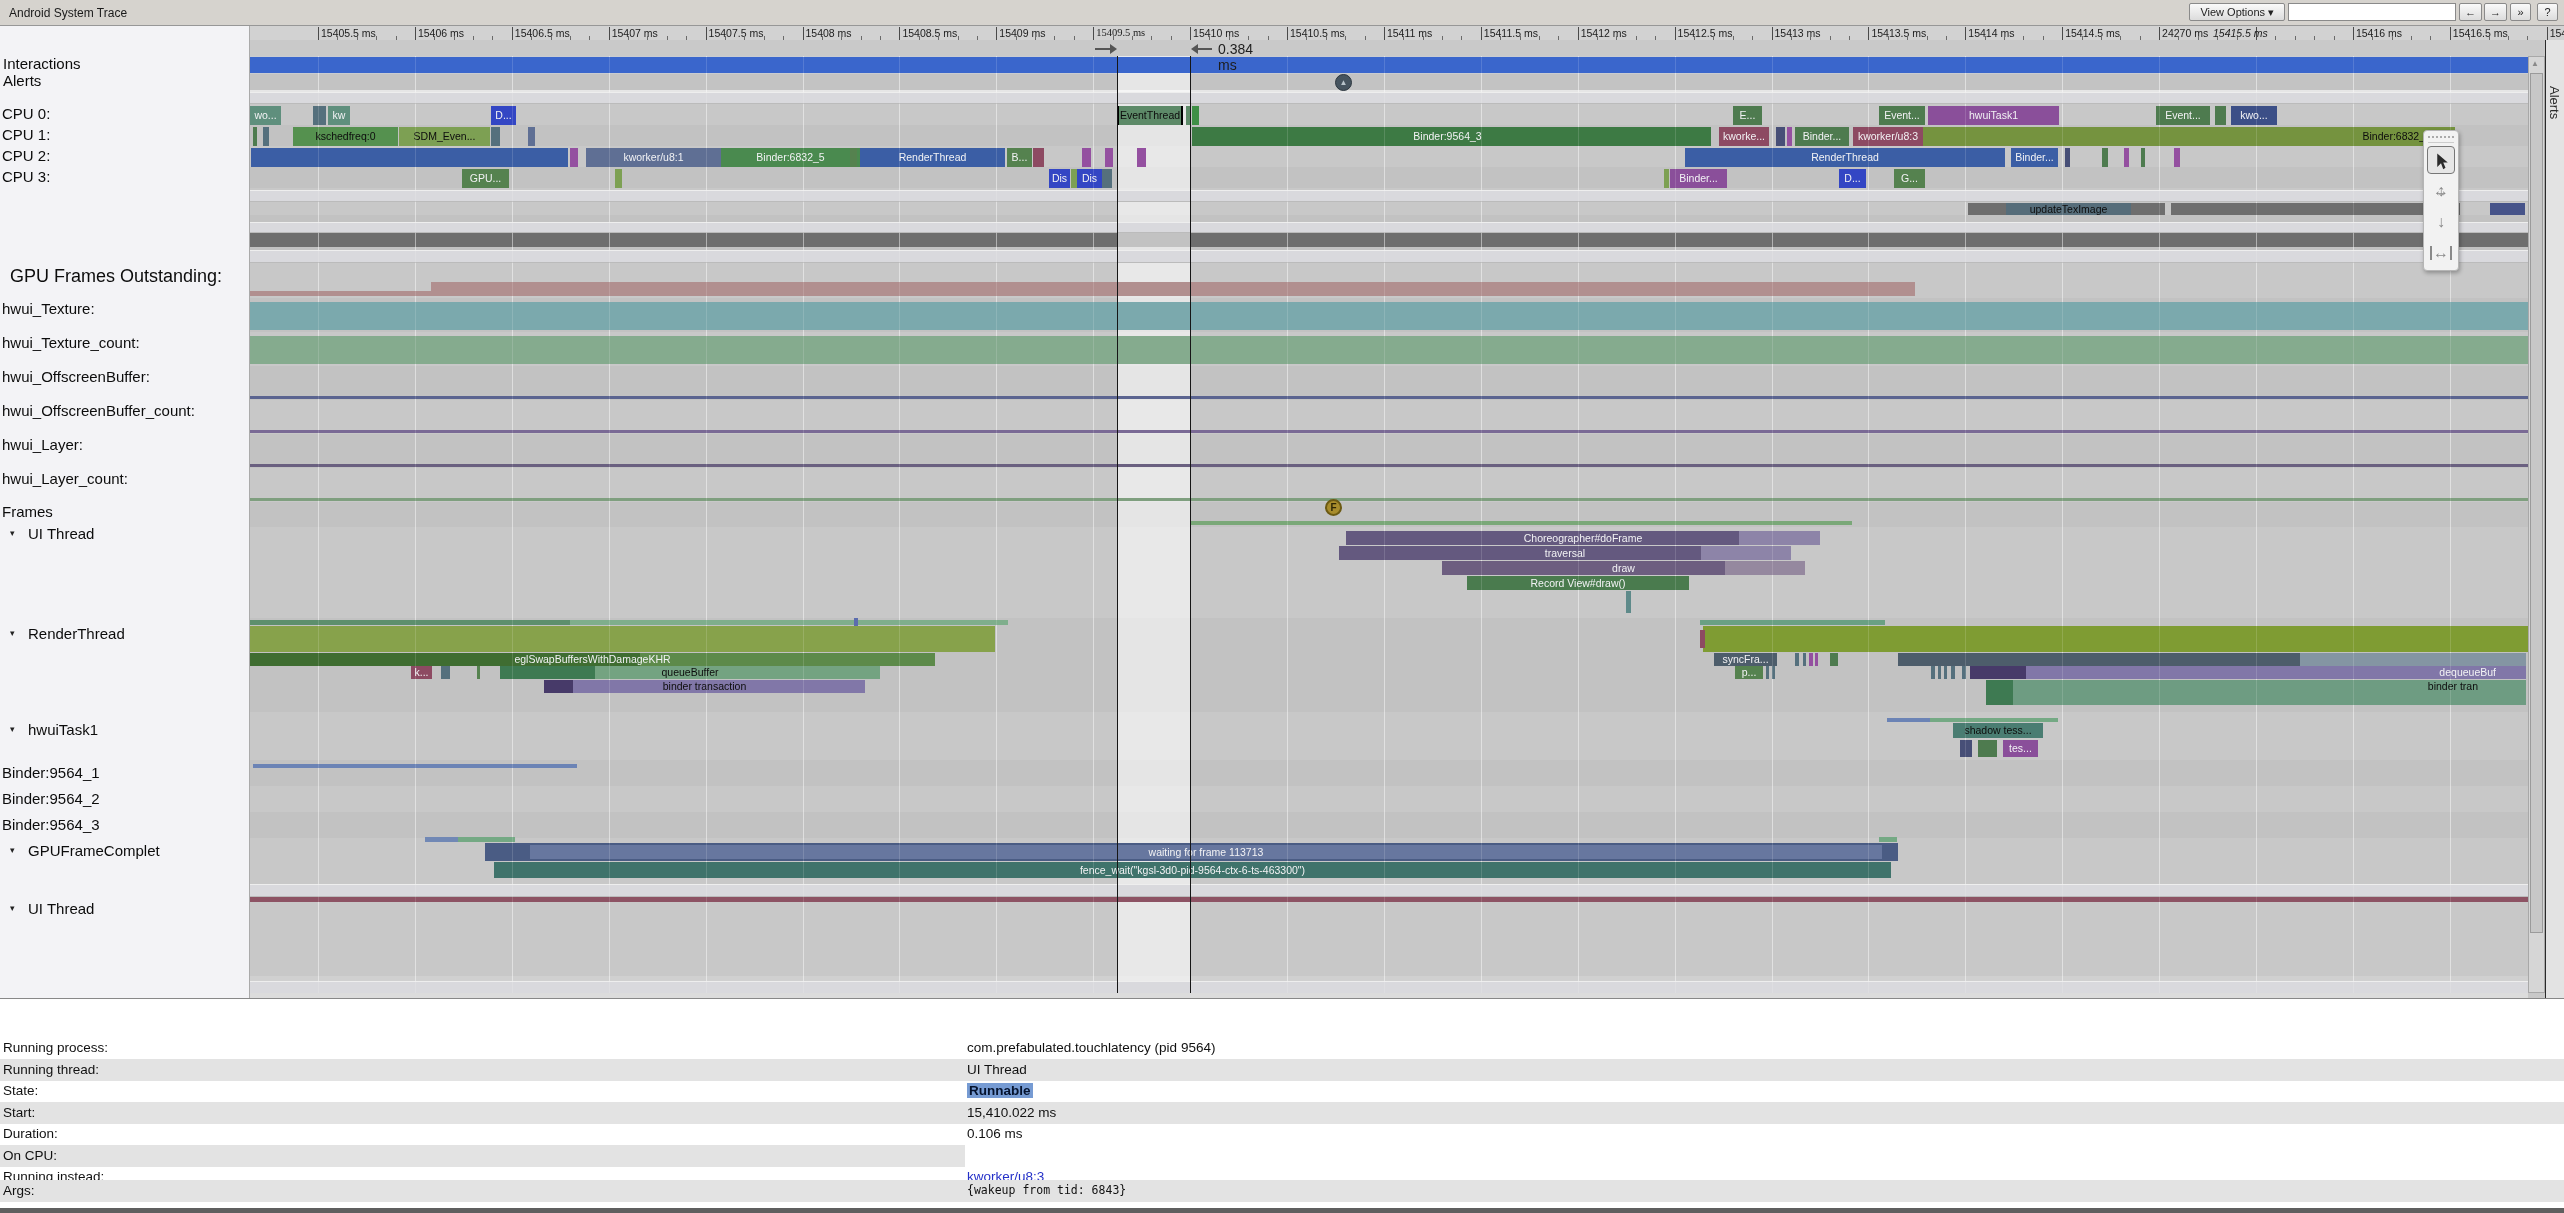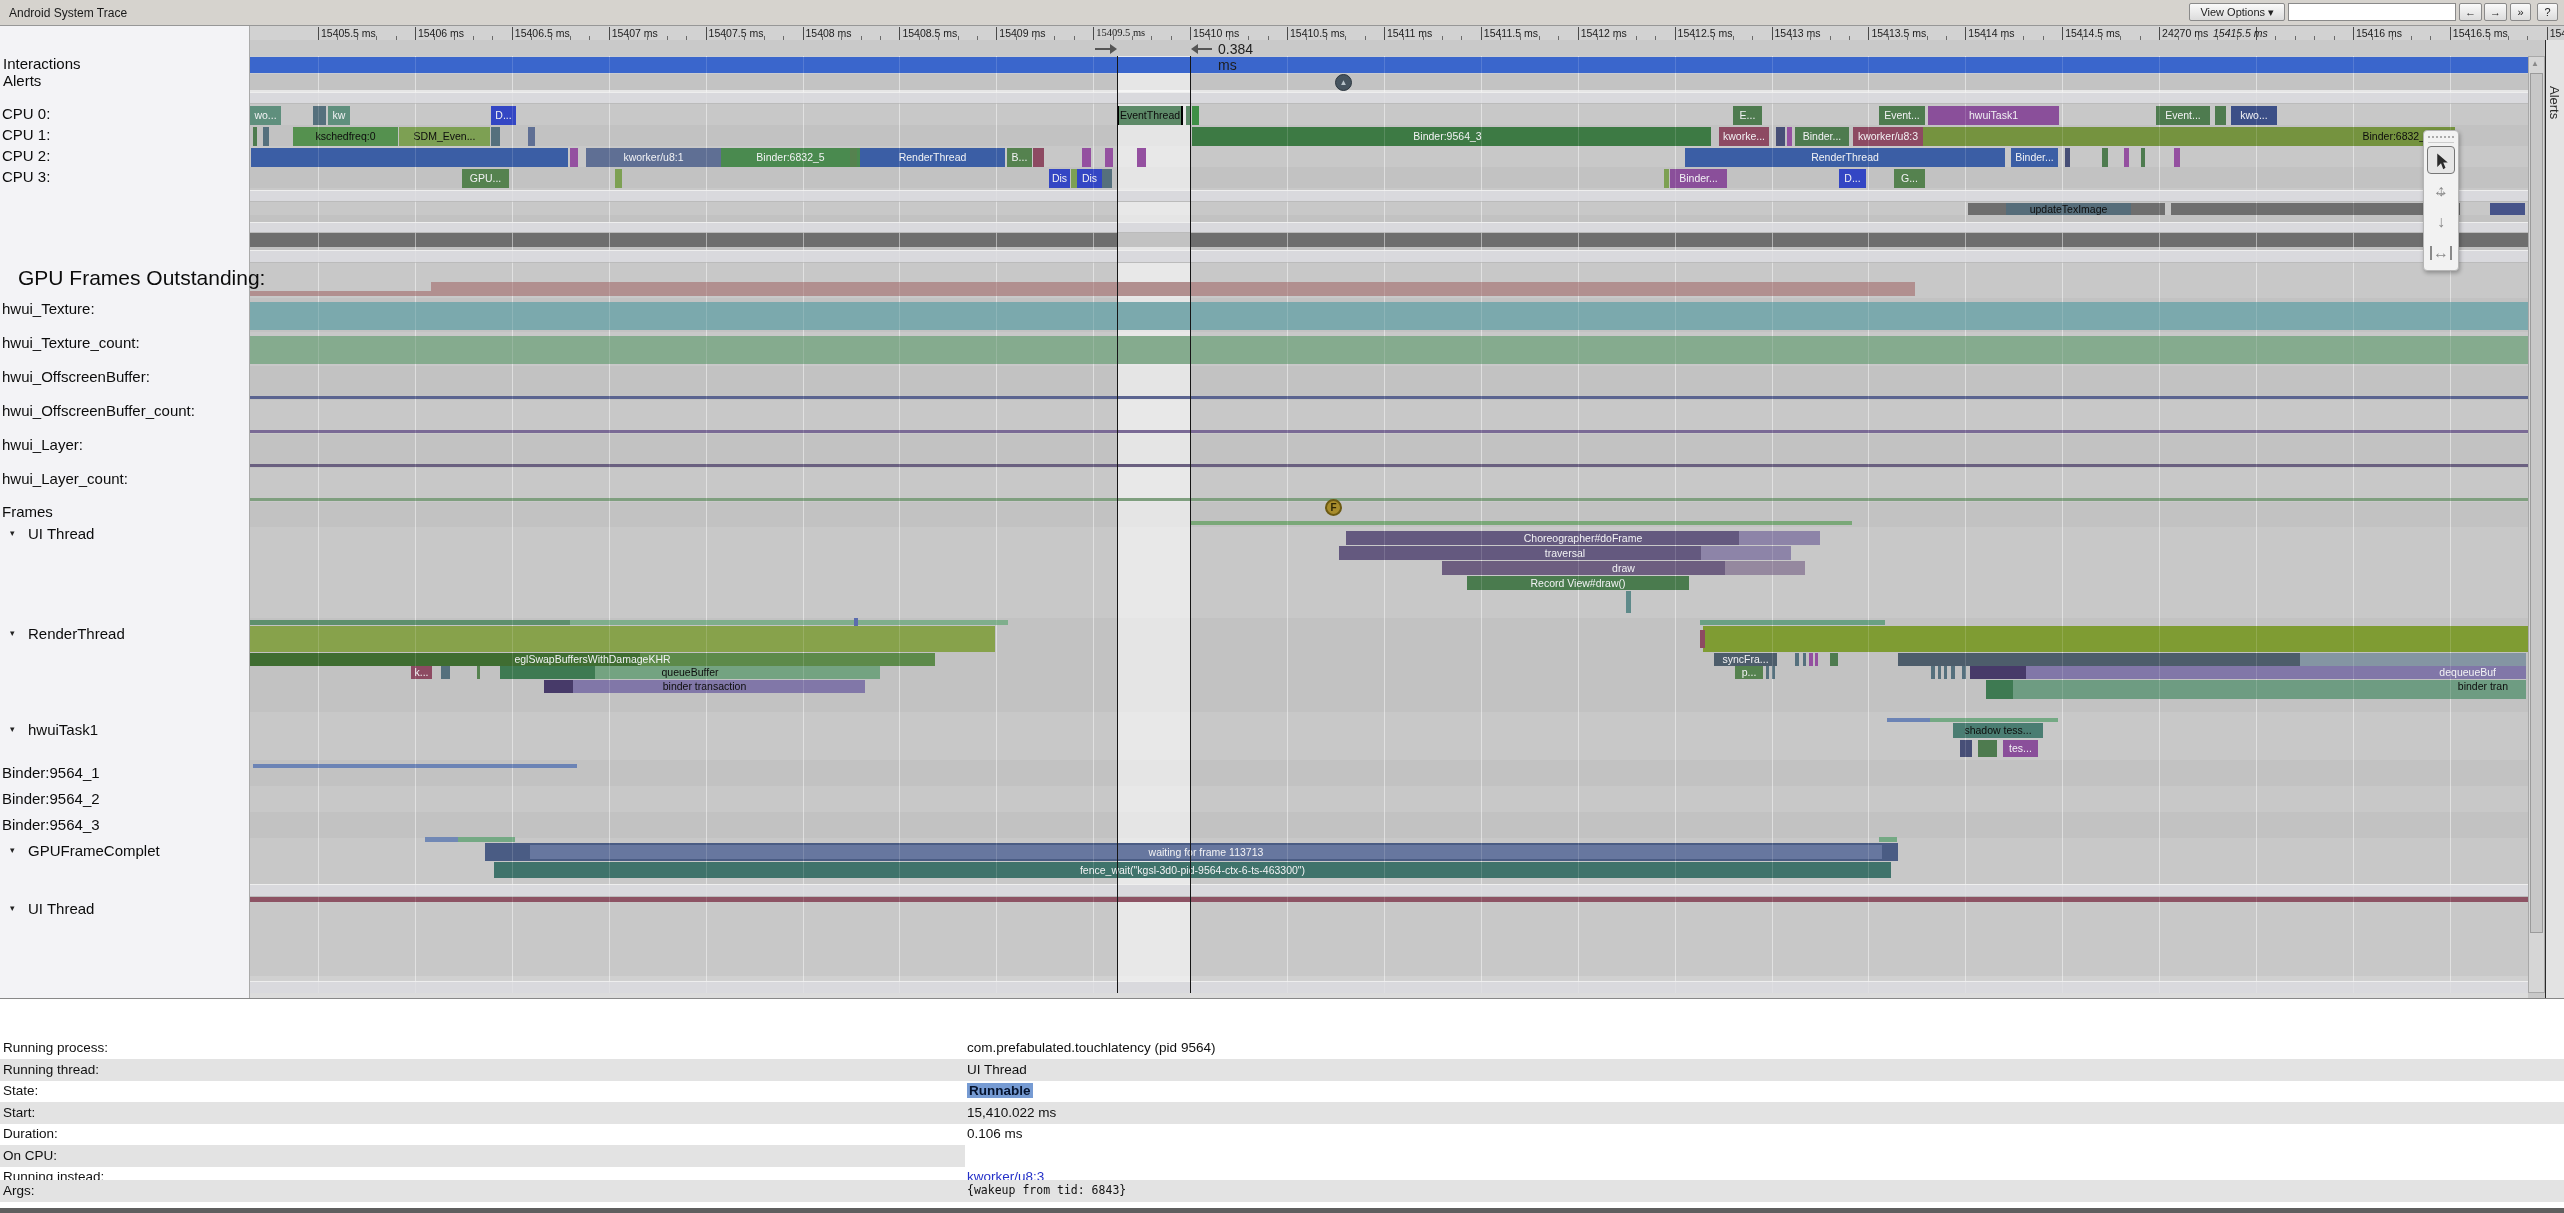--- a/index.html
+++ b/index.html
@@ -393,21 +393,21 @@
       <div class="slice" style="left: 1735px; top: 640px; width: 28px; height: 13px; line-height: 13px; background: rgb(85, 130, 79); color: rgb(242, 242, 244);">p...</div>
       <div class="slice" style="left: 1766px; top: 640px; width: 3px; height: 13px; line-height: 13px; background: rgb(85, 112, 125);"></div>
       <div class="slice" style="left: 1772px; top: 640px; width: 3px; height: 13px; line-height: 13px; background: rgb(85, 112, 125);"></div>
       <div class="slice" style="left: 1931px; top: 640px; width: 4px; height: 13px; line-height: 13px; background: rgb(85, 112, 125);"></div>
       <div class="slice" style="left: 1938px; top: 640px; width: 3px; height: 13px; line-height: 13px; background: rgb(85, 112, 125);"></div>
       <div class="slice" style="left: 1944px; top: 640px; width: 3px; height: 13px; line-height: 13px; background: rgb(85, 112, 125);"></div>
       <div class="slice" style="left: 1951px; top: 640px; width: 4px; height: 13px; line-height: 13px; background: rgb(85, 112, 125);"></div>
       <div class="slice" style="left: 1962px; top: 640px; width: 4px; height: 13px; line-height: 13px; background: rgb(85, 112, 125);"></div>
       <div class="slice" style="left: 1970px; top: 640px; width: 556px; height: 13px; line-height: 13px; background: linear-gradient(90deg, rgb(71, 58, 105) 0px, rgb(71, 58, 105) 10%, rgb(129, 119, 168) 10%, rgb(129, 119, 168) 100%); color: rgb(242, 242, 244); text-align: right; padding-right: 30px;">dequeueBuf</div>
       <div class="slice" style="left: 544px; top: 654px; width: 321px; height: 13px; line-height: 13px; background: linear-gradient(90deg, rgb(71, 58, 105) 0px, rgb(71, 58, 105) 9%, rgb(129, 119, 168) 9%, rgb(129, 119, 168) 100%); color: rgb(13, 13, 13);">binder transaction</div>
-      <div class="slice" style="left: 1986px; top: 654px; width: 540px; height: 19px; line-height: 13px; background: linear-gradient(90deg, rgb(62, 122, 82) 0px, rgb(62, 122, 82) 5%, rgb(110, 156, 130) 5%, rgb(110, 156, 130) 100%); color: rgb(13, 13, 13); text-align: right; padding-right: 18px;">binder tran</div>
+      <div class="slice" style="left: 1986px; top: 654px; width: 540px; height: 25px; line-height: 13px; background: linear-gradient(90deg, rgb(62, 122, 82) 0px, rgb(62, 122, 82) 5%, rgb(110, 156, 130) 5%, rgb(110, 156, 130) 100%); color: rgb(13, 13, 13); text-align: right; padding-right: 48px;">binder tran</div>
       <div class="slice" style="left: 1887px; top: 692px; width: 43px; height: 4px; line-height: 4px; background: rgb(107, 131, 181);"></div>
       <div class="slice" style="left: 1930px; top: 692px; width: 128px; height: 4px; line-height: 4px; background: rgb(116, 169, 132);"></div>
       <div class="slice" style="left: 1953px; top: 697px; width: 90px; height: 15px; line-height: 15px; background: rgb(74, 125, 114); color: rgb(13, 13, 13);">shadow tess...</div>
       <div class="slice" style="left: 1960px; top: 714px; width: 12px; height: 17px; line-height: 17px; background: rgb(71, 79, 119);"></div>
       <div class="slice" style="left: 1978px; top: 714px; width: 19px; height: 17px; line-height: 17px; background: rgb(78, 123, 79);"></div>
       <div class="slice" style="left: 2003px; top: 714px; width: 35px; height: 17px; line-height: 17px; background: rgb(138, 79, 154); color: rgb(242, 242, 244);">tes...</div>
       <div class="slice" style="left: 253px; top: 738px; width: 324px; height: 4px; line-height: 4px; background: rgb(107, 131, 181);"></div>
       <div class="slice" style="left: 425px; top: 811px; width: 33px; height: 5px; line-height: 5px; background: rgb(113, 136, 181);"></div>
       <div class="slice" style="left: 458px; top: 811px; width: 57px; height: 5px; line-height: 5px; background: rgb(116, 169, 132);"></div>
       <div class="slice" style="left: 1879px; top: 811px; width: 18px; height: 5px; line-height: 5px; background: rgb(116, 169, 132);"></div>
@@ -450,21 +450,21 @@
       <div id="frame-dot" style="left: 1325px; top: 473px;">F</div>
     </div>
 
   <div id="sidebar">
       <div class="side-label" style="left: 3px; top: 29px; font-size: 15px;">Interactions</div>
       <div class="side-label" style="left: 3px; top: 46px; font-size: 15px;">Alerts</div>
       <div class="side-label" style="left: 2px; top: 79px; font-size: 15px;">CPU 0:</div>
       <div class="side-label" style="left: 2px; top: 100px; font-size: 15px;">CPU 1:</div>
       <div class="side-label" style="left: 2px; top: 121px; font-size: 15px;">CPU 2:</div>
       <div class="side-label" style="left: 2px; top: 142px; font-size: 15px;">CPU 3:</div>
-      <div class="side-label" style="left: 18px; top: 240px; font-size: 21px;">GPU Frames Outstanding:</div>
+      <div class="side-label" style="left: 10px; top: 240px; font-size: 18px;">GPU Frames Outstanding:</div>
       <div class="side-label" style="left: 2px; top: 274px; font-size: 15px;">hwui_Texture:</div>
       <div class="side-label" style="left: 2px; top: 308px; font-size: 15px;">hwui_Texture_count:</div>
       <div class="side-label" style="left: 2px; top: 342px; font-size: 15px;">hwui_OffscreenBuffer:</div>
       <div class="side-label" style="left: 2px; top: 376px; font-size: 15px;">hwui_OffscreenBuffer_count:</div>
       <div class="side-label" style="left: 2px; top: 410px; font-size: 15px;">hwui_Layer:</div>
       <div class="side-label" style="left: 2px; top: 444px; font-size: 15px;">hwui_Layer_count:</div>
       <div class="side-label" style="left: 2px; top: 477px; font-size: 15px;">Frames</div>
       <div class="side-arrow" style="left: 10px; top: 502px;">▾</div>
       <div class="side-label" style="left: 28px; top: 499px; font-size: 15px;">UI Thread</div>
       <div class="side-arrow" style="left: 10px; top: 602px;">▾</div>

